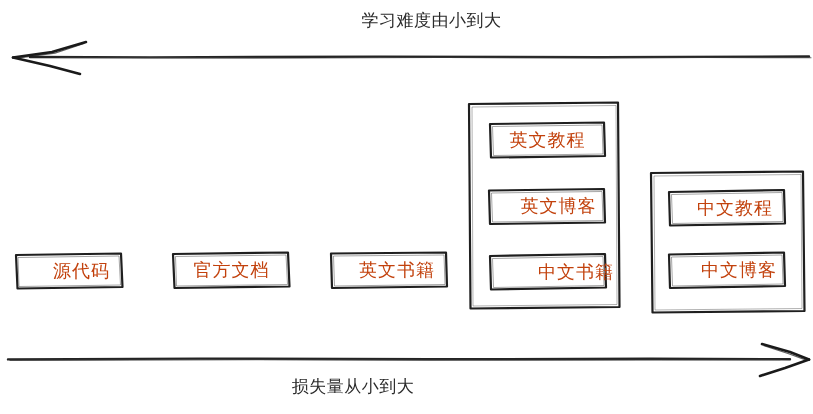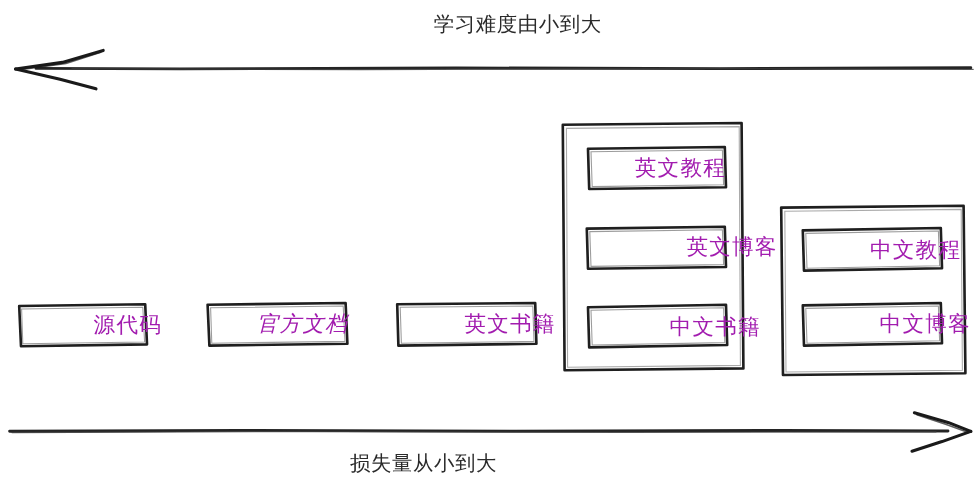--- a/index.html
+++ b/index.html
@@ -45,23 +45,23 @@
     top: 377px;
     width: 678px;
     padding-left: 28px;
     box-sizing: border-box;
   }
   .node-label {
     position: absolute;
     font-size: 18px;
     line-height: 22px;
     letter-spacing: 1px;
-    color: #a21caf;
+    color: #c2410c;
     white-space: nowrap;
-    text-align: right;
+    text-align: center;
     pointer-events: none;
   }
   .hit {
     position: absolute;
     cursor: default;
   }
 </style>
 </head>
 <body>
 
@@ -139,27 +139,27 @@
     <path d="M 671.5 257 L 782 255 L 783 284 L 672.5 286 Z" stroke="#4a4a4a" stroke-width="0.9" fill="none" opacity="0.55"></path>
   </g>
 </svg>
 
 <div class="axis-label" id="top-axis-label">学习难度由小到大</div>
 
 <div class="axis-label" id="bottom-axis-label">损失量从小到大</div>
 
 <div class="node-label" style="left:28px; top:260px; width:107px;">源代码</div>
 
-<div class="node-label" style="left:173px; top:259px; width:117px;font-style:italic;">官方文档</div>
+<div class="node-label" style="left:173px; top:259px; width:117px;">官方文档</div>
 
 <div class="node-label" style="left:331px; top:259px; width:132px;">英文书籍</div>
 
 <div class="node-label" style="left:490px; top:129px; width:115px;">英文教程</div>
 
-<div class="node-label" style="left:489px; top:195px; width:139px;padding-left:20px;">英文博客</div>
+<div class="node-label" style="left:489px; top:195px; width:139px;">英文博客</div>
 
 <div class="node-label" style="left:490px; top:261px; width:116px;padding-left:28px;">中文书籍</div>
 
 <div class="node-label" style="left:669px; top:197px; width:132px;">中文教程</div>
 
 <div class="node-label" style="left:669px; top:259px; width:140px;">中文博客</div>
 
 <div class="hit" style="left:16px; top:253px; width:107px; height:36px;"></div>
 <div class="hit" style="left:173px; top:252px; width:117px; height:36px;"></div>
 <div class="hit" style="left:331px; top:252px; width:116px; height:36px;"></div>

